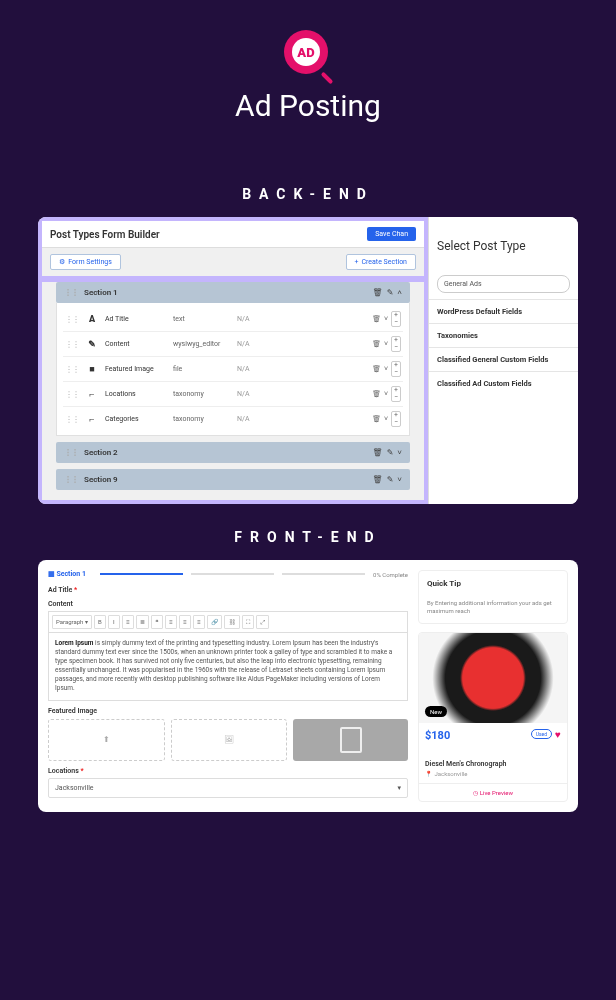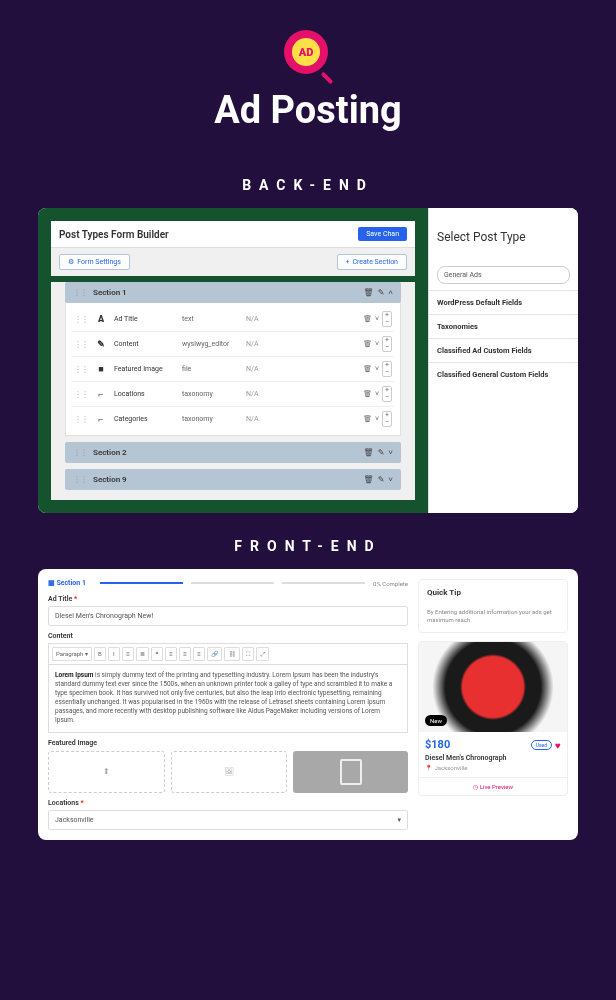--- a/index.html
+++ b/index.html
@@ -1,27 +1,27 @@
 <!DOCTYPE html>
 <html><head>
 <meta charset="utf-8">
 <style>
 *{margin:0;padding:0;box-sizing:border-box;font-family:-apple-system,BlinkMacSystemFont,"Segoe UI",Roboto,sans-serif}
 body{background:#220f3d;width:616px;min-height:1000px;color:#fff}
 .hero{text-align:center;padding:30px 0 20px}
 .logo{width:48px;height:48px;margin:0 auto 10px;position:relative}
 .logo-circle{width:44px;height:44px;border-radius:50%;background:#e4106a;display:flex;align-items:center;justify-content:center}
-.logo-inner{width:28px;height:28px;border-radius:50%;background:#fde047;display:flex;align-items:center;justify-content:center;color:#e4106a;font-weight:900;font-size:11px}
+.logo-inner{width:28px;height:28px;border-radius:50%;background:#ffffff;display:flex;align-items:center;justify-content:center;color:#e4106a;font-weight:900;font-size:13px}
 .logo-handle{position:absolute;bottom:-2px;right:-2px;width:14px;height:4px;background:#e4106a;border-radius:2px;transform:rotate(45deg)}
-.hero-title{font-size:38px;font-weight:700;margin-bottom:0}
+.hero-title{font-size:30px;font-weight:400;margin-bottom:18px}
 .hero-sub{font-size:17px;font-weight:300}
 .section-label{text-align:center;font-size:14px;letter-spacing:8px;font-weight:700;margin:25px 0 15px}
 .panel{background:#fff;border-radius:8px;margin:0 38px;color:#333;overflow:hidden;font-size:8px}
 .be{display:flex}
-.be-main{flex:1;background:#14532d;padding:13px}
+.be-main{flex:1;background:#c4b5fd;padding:4px}
 .be-header{background:#fff;padding:6px 8px;display:flex;justify-content:space-between;align-items:center;border-bottom:1px solid #ddd}
 .be-title{font-size:10px;font-weight:600}
 .btn-save{background:#2563eb;color:#fff;padding:3px 8px;border-radius:2px;font-size:7px}
 .be-toolbar{padding:6px 8px;display:flex;justify-content:space-between;background:#f0f0f0}
 .btn-outline{border:1px solid #b0c4de;background:#fff;color:#2563eb;padding:3px 8px;border-radius:2px;font-size:7px;display:inline-flex;align-items:center;gap:3px}
 .be-canvas{padding:0 14px 10px;background:#f0f0f0}
 .section-bar{background:#b6c5d4;padding:6px 8px;display:flex;align-items:center;justify-content:space-between;margin-top:6px;border-radius:2px}
 .section-bar-left{display:flex;align-items:center;gap:6px;font-weight:600;font-size:8px;color:#333}
 .section-actions{display:flex;gap:4px;color:#444;font-size:8px}
 .field-list{background:#fff;border:1px solid #e0e0e0;border-top:none;padding:4px 6px}
@@ -59,26 +59,26 @@
 .upload-box.filled{background:#a8a8a8;border:none}
 .file-icon{width:22px;height:26px;border:2px solid #eee;border-radius:2px;position:relative}
 .fe-side{width:150px}
 .tip-card{border:1px solid #eee;border-radius:4px;padding:8px;margin-bottom:8px}
 .tip-title{font-weight:700;font-size:8px;margin-bottom:11px}
 .tip-text{font-size:6px;color:#888;line-height:1.3}
 .preview-card{border:1px solid #eee;border-radius:4px;overflow:hidden}
 .preview-img{height:90px;background:radial-gradient(circle at center,#e83030 0%,#e83030 35%,#1a1a1a 38%,#1a1a1a 55%,#f5f5f5 70%);position:relative}
 .preview-badge{position:absolute;bottom:6px;left:6px;background:#000;color:#fff;font-size:6px;padding:2px 5px;border-radius:6px}
 .preview-body{padding:6px}
-.preview-price-row{display:flex;align-items:flex-end;justify-content:space-between}
+.preview-price-row{display:flex;align-items:flex-start;justify-content:space-between}
 .preview-price{color:#2563eb;font-weight:700;font-size:11px}
 .preview-tags{display:flex;gap:3px;align-items:center}
 .tag-used{border:1px solid #2563eb;color:#2563eb;font-size:5px;padding:1px 4px;border-radius:6px}
 .heart{color:#e4106a;font-size:10px}
-.preview-title{font-size:7px;font-weight:600;margin-top:3px}
+.preview-title{font-size:7px;font-weight:600;margin-top:18px}
 .preview-loc{font-size:6px;color:#999;margin-top:2px;display:flex;align-items:center;gap:2px}
 .preview-live{border-top:1px solid #eee;padding:5px;text-align:center;font-size:6px;color:#e4106a}
 </style>
 </head>
 <body>
 
 <div class="hero">
   <div class="logo">
     <div class="logo-circle">
         <div class="logo-inner">AD</div>
@@ -217,38 +217,37 @@
             <span>˅</span>
           </div>
       </div>
     </div>
   </div>
   <div class="be-side">
     <div class="side-header">Select Post Type</div>
     <div class="side-select">General Ads</div>
     <div class="side-item">WordPress Default Fields</div>
     <div class="side-item">Taxonomies</div>
+    <div class="side-item">Classified General Custom Fields</div>
     <div class="side-item">Classified Ad Custom Fields</div>
-    <div class="side-item">Classified General Custom Fields</div>
   </div>
 </div>
 
 <div class="section-label">FRONT-END</div>
 
 <div class="panel fe">
   <div class="fe-main">
     <div class="fe-steps">
       <span class="step-label" style="flex:0 0 auto;margin-right:6px"><span>▦</span> <span>Section 1</span></span>
       <div class="step-line active"></div>
       <div class="step-line inactive"></div>
       <div class="step-line inactive"></div>
       <span class="step-pct">0% Complete</span>
     </div>
     <div class="fe-label"><span>Ad Title</span> <span class="req">*</span></div>
-    <div class="fe-input">Diesel Men's Chronograph New!</div>
     <div class="fe-label">Content</div>
     <div class="fe-editor-toolbar">
       <span class="ed-btn">Paragraph ▾</span>
       <span class="ed-btn">B</span>
       <span class="ed-btn">I</span>
       <span class="ed-btn">≡</span>
       <span class="ed-btn">≣</span>
       <span class="ed-btn">❝</span>
       <span class="ed-btn">≡</span>
       <span class="ed-btn">≡</span>

